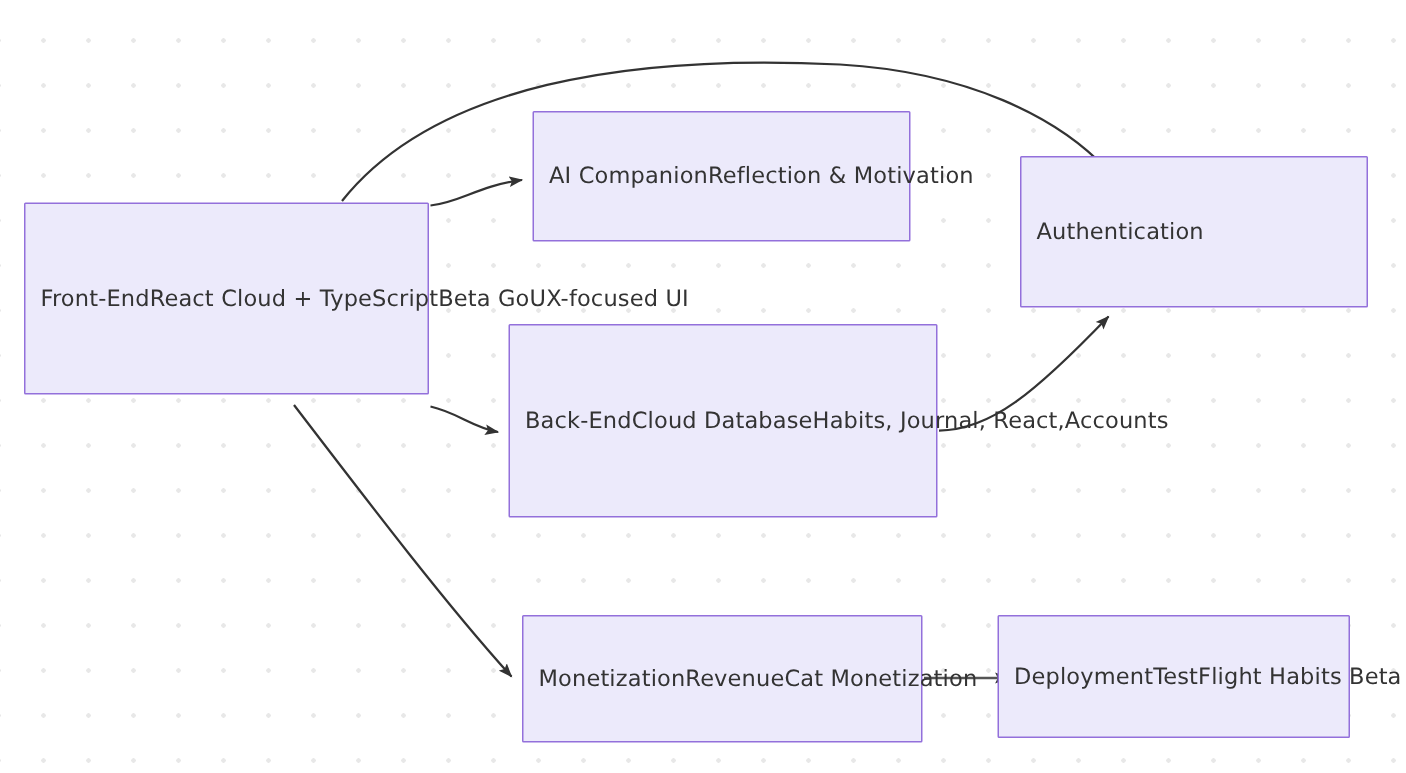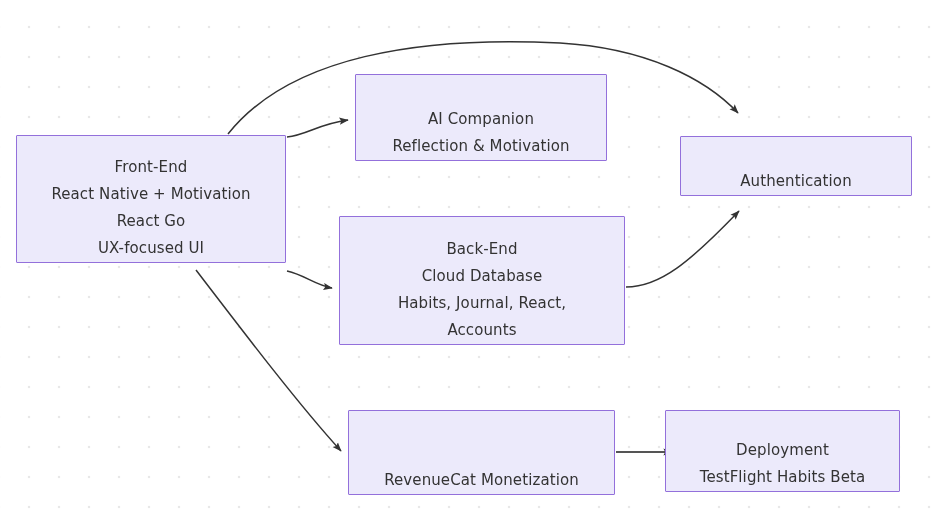--- a/index.html
+++ b/index.html
@@ -32,40 +32,40 @@
     height: 515px;
     pointer-events: none;
   }
   .node {
     position: absolute;
     box-sizing: border-box;
     background-color: #eceafb;
     border: 1.4px solid #9370db;
     border-radius: 1px;
     display: flex;
-    flex-direction: column;
+    flex-direction: row;
     align-items: center;
-    justify-content: flex-end;
+    justify-content: flex-start;
     color: #333333;
     font-family: "DejaVu Sans", sans-serif;
     font-size: 15px;
     line-height: 27px;
     text-align: center;
     letter-spacing: 0.1px;
     padding: 0 10px;
   }
   .node .line {
     display: block;
     white-space: nowrap;
   }
   
   #node-frontend      { left: 16px;  top: 135px; width: 270px; height: 128px; }
   #node-ai-companion  { left: 355px; top: 74px;  width: 252px; height: 87px;  }
   #node-backend       { left: 339px; top: 216px; width: 286px; height: 129px; }
-  #node-authentication{ left: 680px; top: 136px; width: 232px; height: 60px;  }
+  #node-authentication{ left: 680px; top: 104px; width: 232px; height: 101px;  }
   #node-monetization  { left: 348px; top: 410px; width: 267px; height: 85px;  }
   #node-deployment    { left: 665px; top: 410px; width: 235px; height: 82px;  }
 </style>
 </head>
 <body>
 
 <div id="diagram-canvas">
 
   <svg id="edge-layer" width="937" height="515" viewBox="0 0 937 515" xmlns="http://www.w3.org/2000/svg">
     <defs>
@@ -82,42 +82,43 @@
 
     <path d="M 196 270 C 248 338, 300 406, 341 451" fill="none" stroke="#333333" stroke-width="1.5" marker-end="url(#arrowhead)"></path>
 
     <path d="M 626 287 C 660 287, 690 262, 739 211" fill="none" stroke="#333333" stroke-width="1.5" marker-end="url(#arrowhead)"></path>
 
     <path d="M 616 452 L 672 452" fill="none" stroke="#555555" stroke-width="1.8" marker-end="url(#arrowhead)"></path>
   </svg>
 
   <div class="node" id="node-frontend">
     <span class="line">Front-End</span>
-    <span class="line">React Native + Motivation</span>
-    <span class="line">React Go</span>
+    <span class="line">React Cloud + TypeScript</span>
+    <span class="line">Beta Go</span>
     <span class="line">UX-focused UI</span>
   </div>
 
   <div class="node" id="node-ai-companion">
     <span class="line">AI Companion</span>
     <span class="line">Reflection &amp; Motivation</span>
   </div>
 
   <div class="node" id="node-backend">
     <span class="line">Back-End</span>
     <span class="line">Cloud Database</span>
     <span class="line">Habits, Journal, React,</span>
     <span class="line">Accounts</span>
   </div>
 
   <div class="node" id="node-authentication">
     <span class="line">Authentication</span>
   </div>
 
   <div class="node" id="node-monetization">
+    <span class="line">Monetization</span>
     <span class="line">RevenueCat Monetization</span>
   </div>
 
   <div class="node" id="node-deployment">
     <span class="line">Deployment</span>
     <span class="line">TestFlight Habits Beta</span>
   </div>
 
 </div>
 

